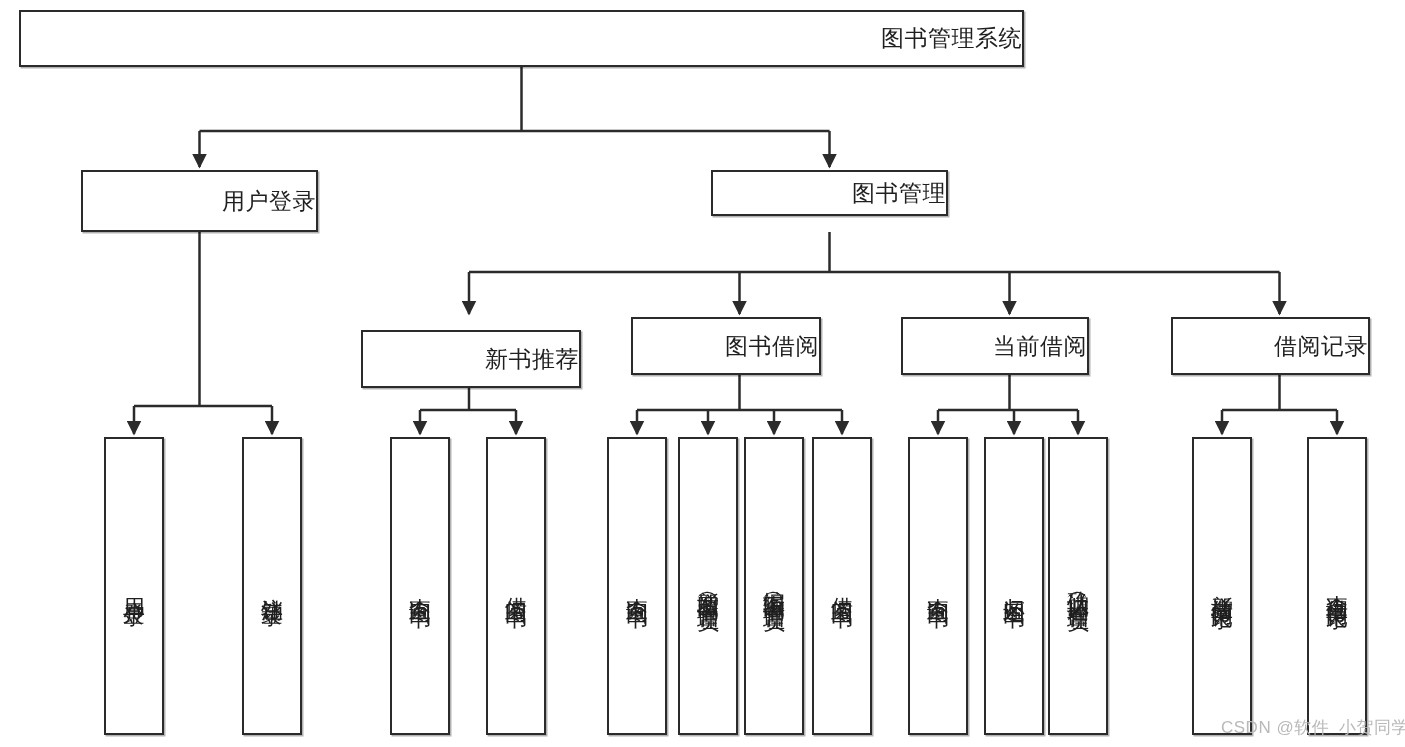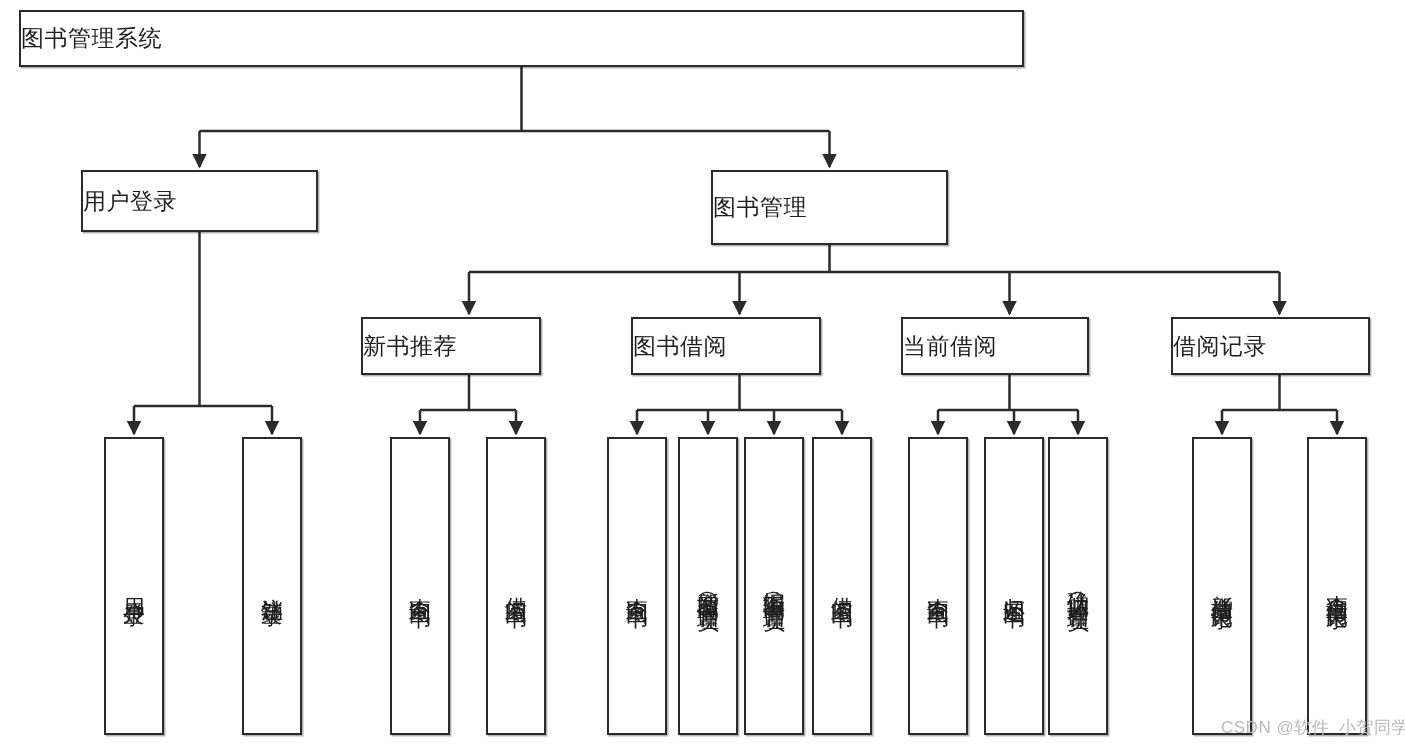--- a/index.html
+++ b/index.html
@@ -25,21 +25,21 @@
     height: 747px;
     pointer-events: none;
   }
   .node {
     position: absolute;
     box-sizing: border-box;
     background: #ffffff;
     border: 2.5px solid #2b2b2b;
     display: flex;
     align-items: center;
-    justify-content: flex-start;
+    justify-content: flex-end;
     box-shadow: 1.5px 1.5px 0 rgba(0,0,0,0.30);
   }
   .node .label {
     color: #1f1f1f;
     letter-spacing: 0.5px;
     line-height: 1.22;
     text-align: center;
     user-select: none;
   }
   .node.horiz .label {
@@ -117,25 +117,25 @@
       </g>
   </svg>
 
   <div class="node root horiz" id="node-root" style="left: 19px; top: 10px; width: 1005px; height: 57px;">
     <span class="label">图书管理系统</span>
   </div>
 
   <div class="node horiz" id="node-l2-0" style="left: 81px; top: 170px; width: 237px; height: 62px;">
     <span class="label">用户登录</span>
   </div>
-  <div class="node horiz" id="node-l2-1" style="left: 711px; top: 170px; width: 237px; height: 75px;">
+  <div class="node horiz" id="node-l2-1" style="left: 711px; top: 170px; width: 237px; height: 46px;">
     <span class="label">图书管理</span>
   </div>
 
-  <div class="node horiz" id="node-l3-0" style="left: 361px; top: 317px; width: 180px; height: 58px;">
+  <div class="node horiz" id="node-l3-0" style="left: 361px; top: 330px; width: 220px; height: 58px;">
     <span class="label">新书推荐</span>
   </div>
   <div class="node horiz" id="node-l3-1" style="left: 631px; top: 317px; width: 190px; height: 58px;">
     <span class="label">图书借阅</span>
   </div>
   <div class="node horiz" id="node-l3-2" style="left: 901px; top: 317px; width: 188px; height: 58px;">
     <span class="label">当前借阅</span>
   </div>
   <div class="node horiz" id="node-l3-3" style="left: 1171px; top: 317px; width: 199px; height: 58px;">
     <span class="label">借阅记录</span>

